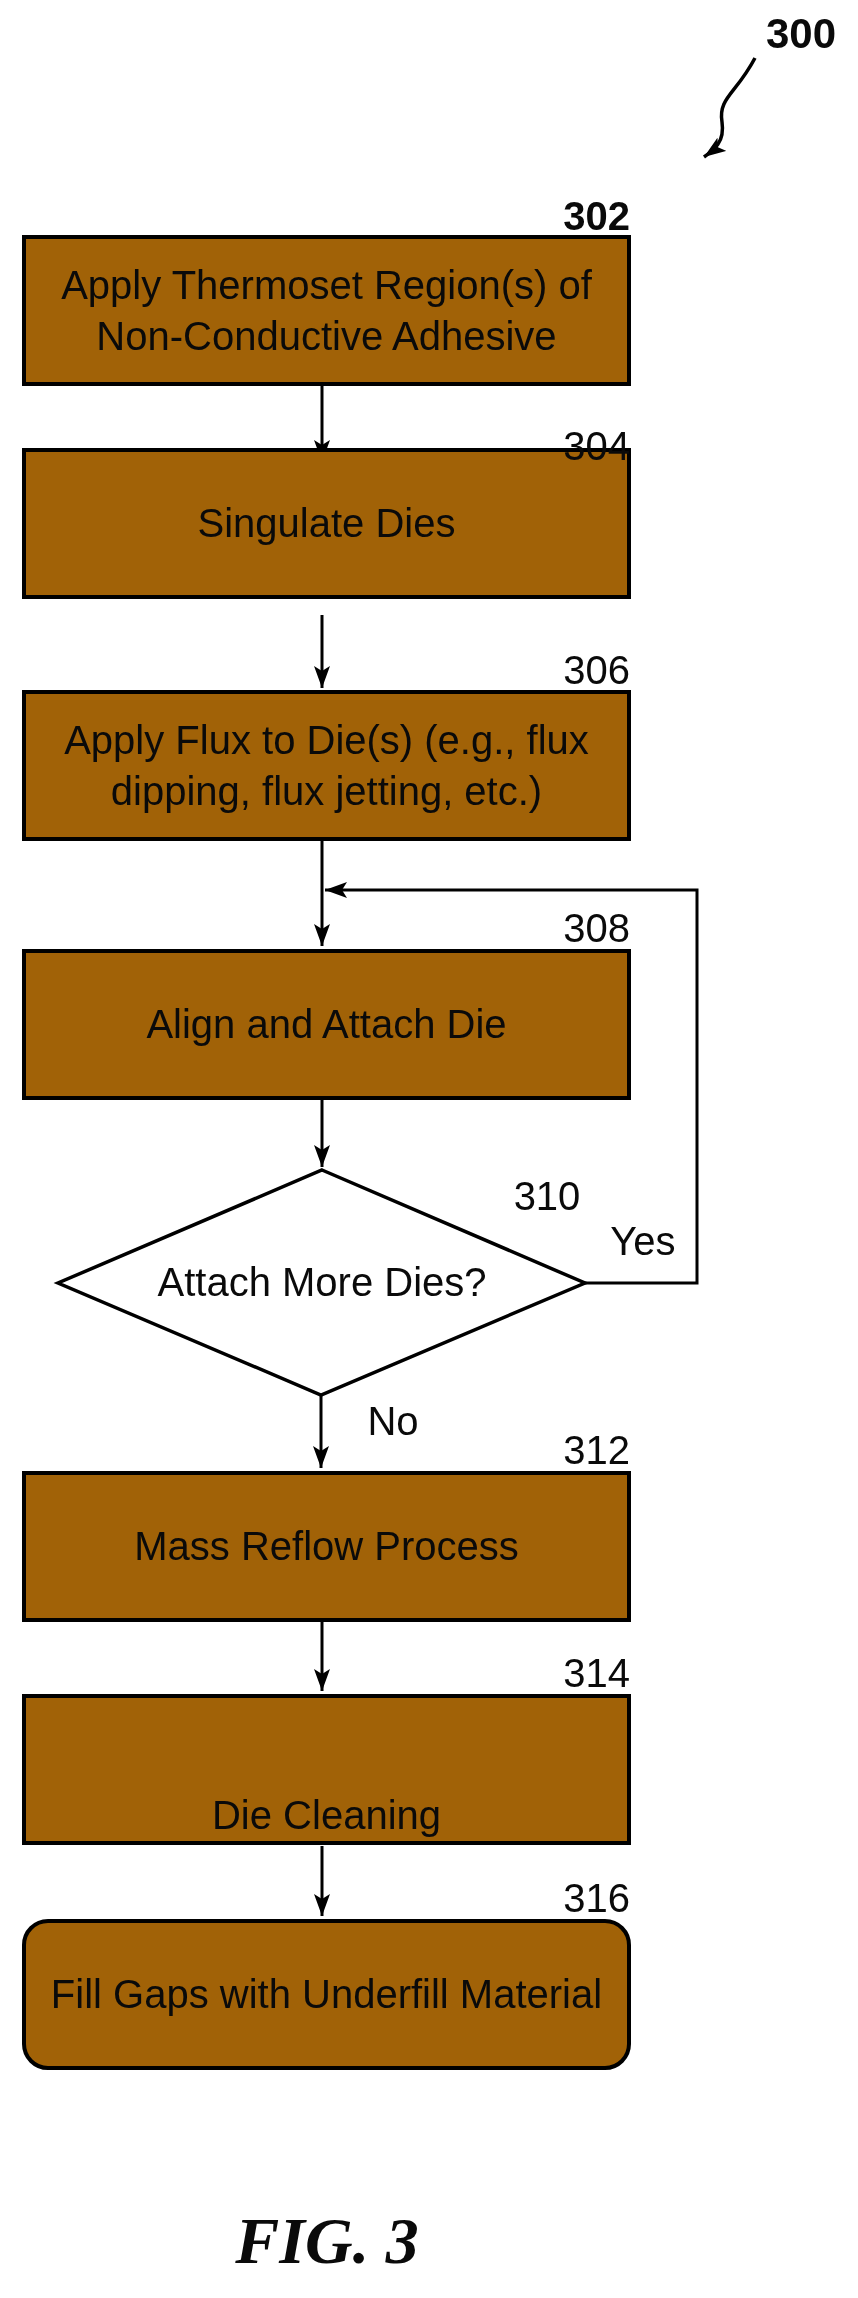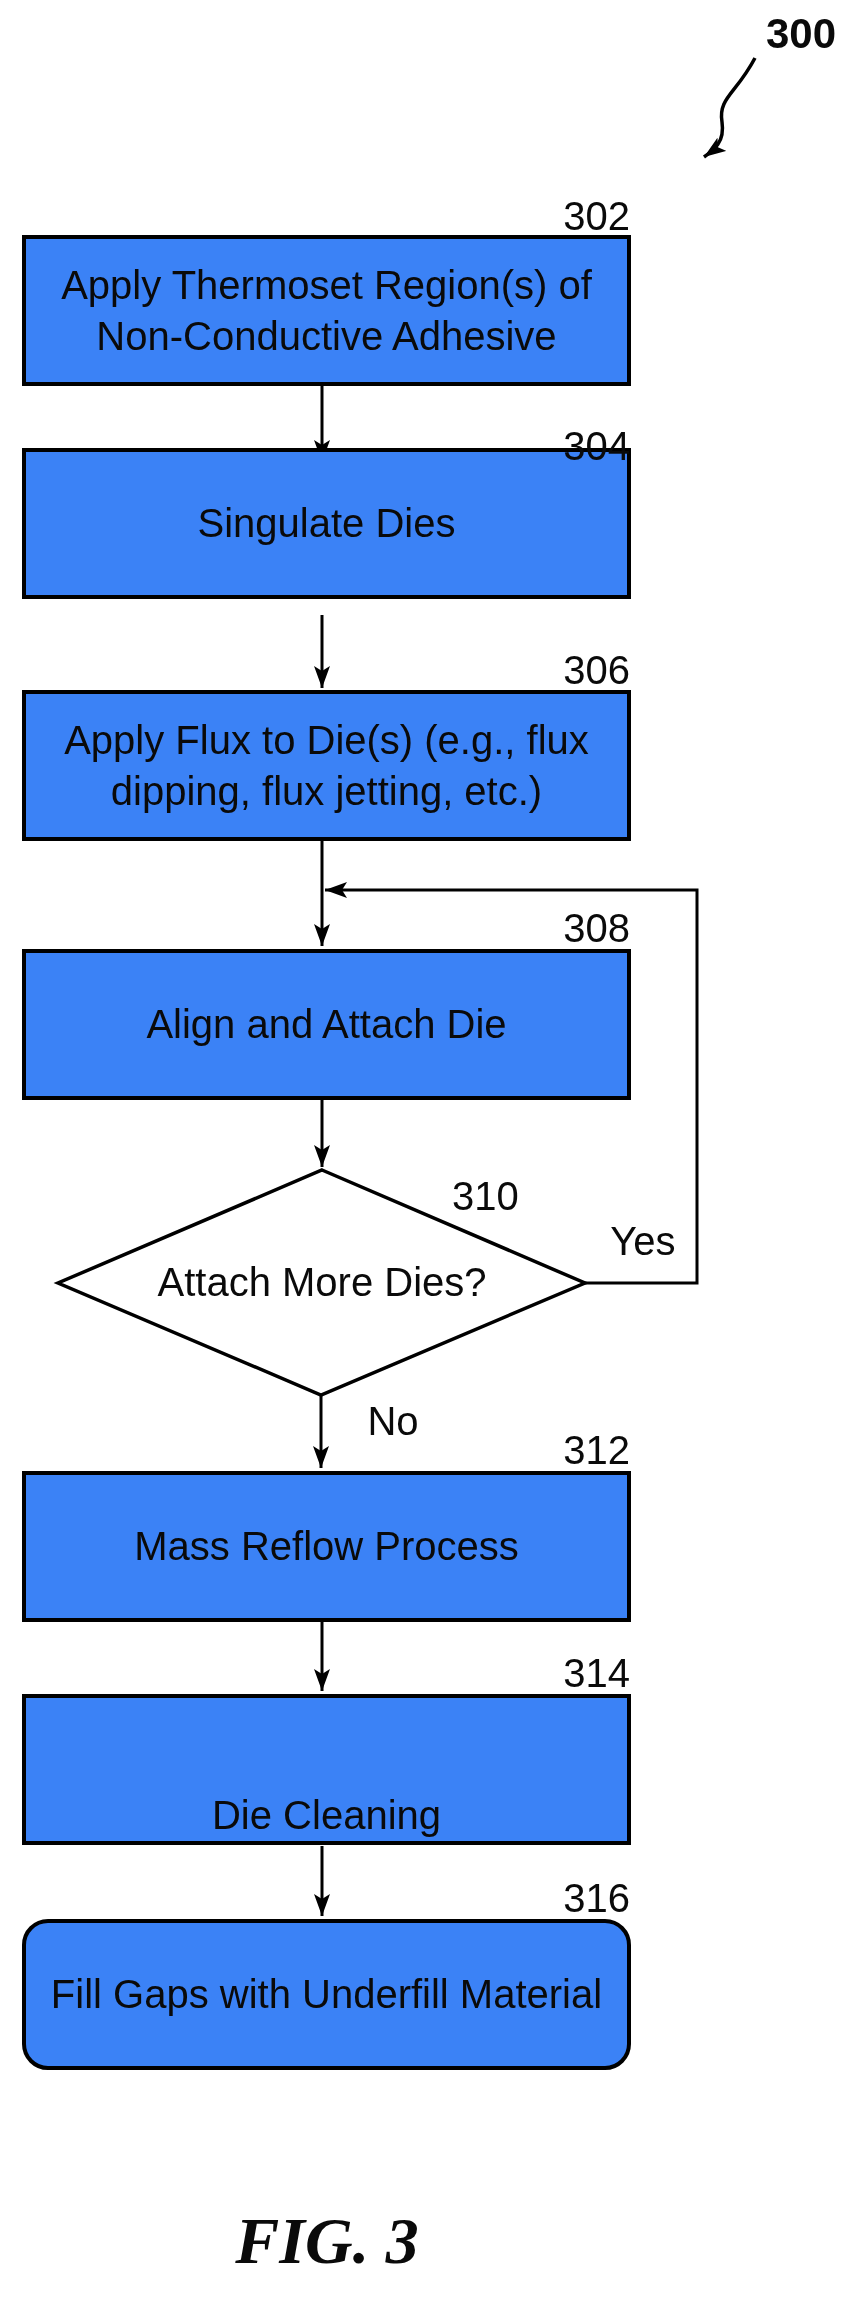--- a/index.html
+++ b/index.html
@@ -3,21 +3,21 @@
 <meta charset="utf-8">
 <style>
   html,body{margin:0;padding:0;}
   body{
     width:858px;height:2298px;position:relative;background:#ffffff;
     font-family:"Liberation Sans", sans-serif;color:#0a0a0a;overflow:hidden;
   }
   svg.lines{position:absolute;left:0;top:0;width:858px;height:2298px;}
   .box{
     position:absolute;left:22px;width:609px;height:151px;
-    border:4px solid #000;box-sizing:border-box;background:#3b82f6;
+    border:4px solid #000;box-sizing:border-box;background:#a16207;
     display:flex;align-items:center;justify-content:center;
     text-align:center;font-size:40px;line-height:51px;white-space:pre-line;
   }
   .ref{
     position:absolute;left:440px;width:190px;text-align:right;
     font-size:40px;line-height:40px;
   }
   .branch{position:absolute;font-size:40px;line-height:40px;}
   .diamond-text{
     position:absolute;left:82px;top:1260px;width:480px;text-align:center;
@@ -53,40 +53,40 @@
   <polygon points="322,1170 585,1283 321,1395 58,1283" fill="#fff" stroke="#000" stroke-width="3.5"></polygon>
   <path d="M755,58 C736,94 718,98 722,122 C725,142 714,150 704,157" stroke="#000" stroke-width="3.5" fill="none" marker-end="url(#ah)"></path>
 </svg>
 
 <div class="fig-ref">300</div>
 
 <div class="box" style="top:235px;">
   <span>Apply Thermoset Region(s) of
 Non-Conductive Adhesive</span>
 </div>
-<div class="ref" style="top:196px;">302</div>
+<div class="ref" style="top:196px;font-weight:bold;">302</div>
 
 <div class="box" style="top:448px;">
   <span>Singulate Dies</span>
 </div>
 <div class="ref" style="top:426px;">304</div>
 
 <div class="box" style="top:690px;">
   <span>Apply Flux to Die(s) (e.g., flux
 dipping, flux jetting, etc.)</span>
 </div>
 <div class="ref" style="top:650px;">306</div>
 
 <div class="box" style="top:949px;">
   <span>Align and Attach Die</span>
 </div>
 <div class="ref" style="top:908px;">308</div>
 
 <div class="diamond-text">Attach More Dies?</div>
-<div class="ref" style="left:452px;top:1176px;width:190px;text-align:left;">310</div>
+<div class="ref" style="left:452px;top:1176px;width:190px;text-align:center;">310</div>
 <div class="branch" style="left:598px;top:1221px;width:90px;text-align:center;">Yes</div>
 <div class="branch" style="left:348px;top:1401px;width:90px;text-align:center;">No</div>
 
 <div class="box" style="top:1471px;">
   <span>Mass Reflow Process</span>
 </div>
 <div class="ref" style="top:1430px;">312</div>
 
 <div class="box" style="top:1694px;align-items:flex-end;">
   <span>Die Cleaning</span>

